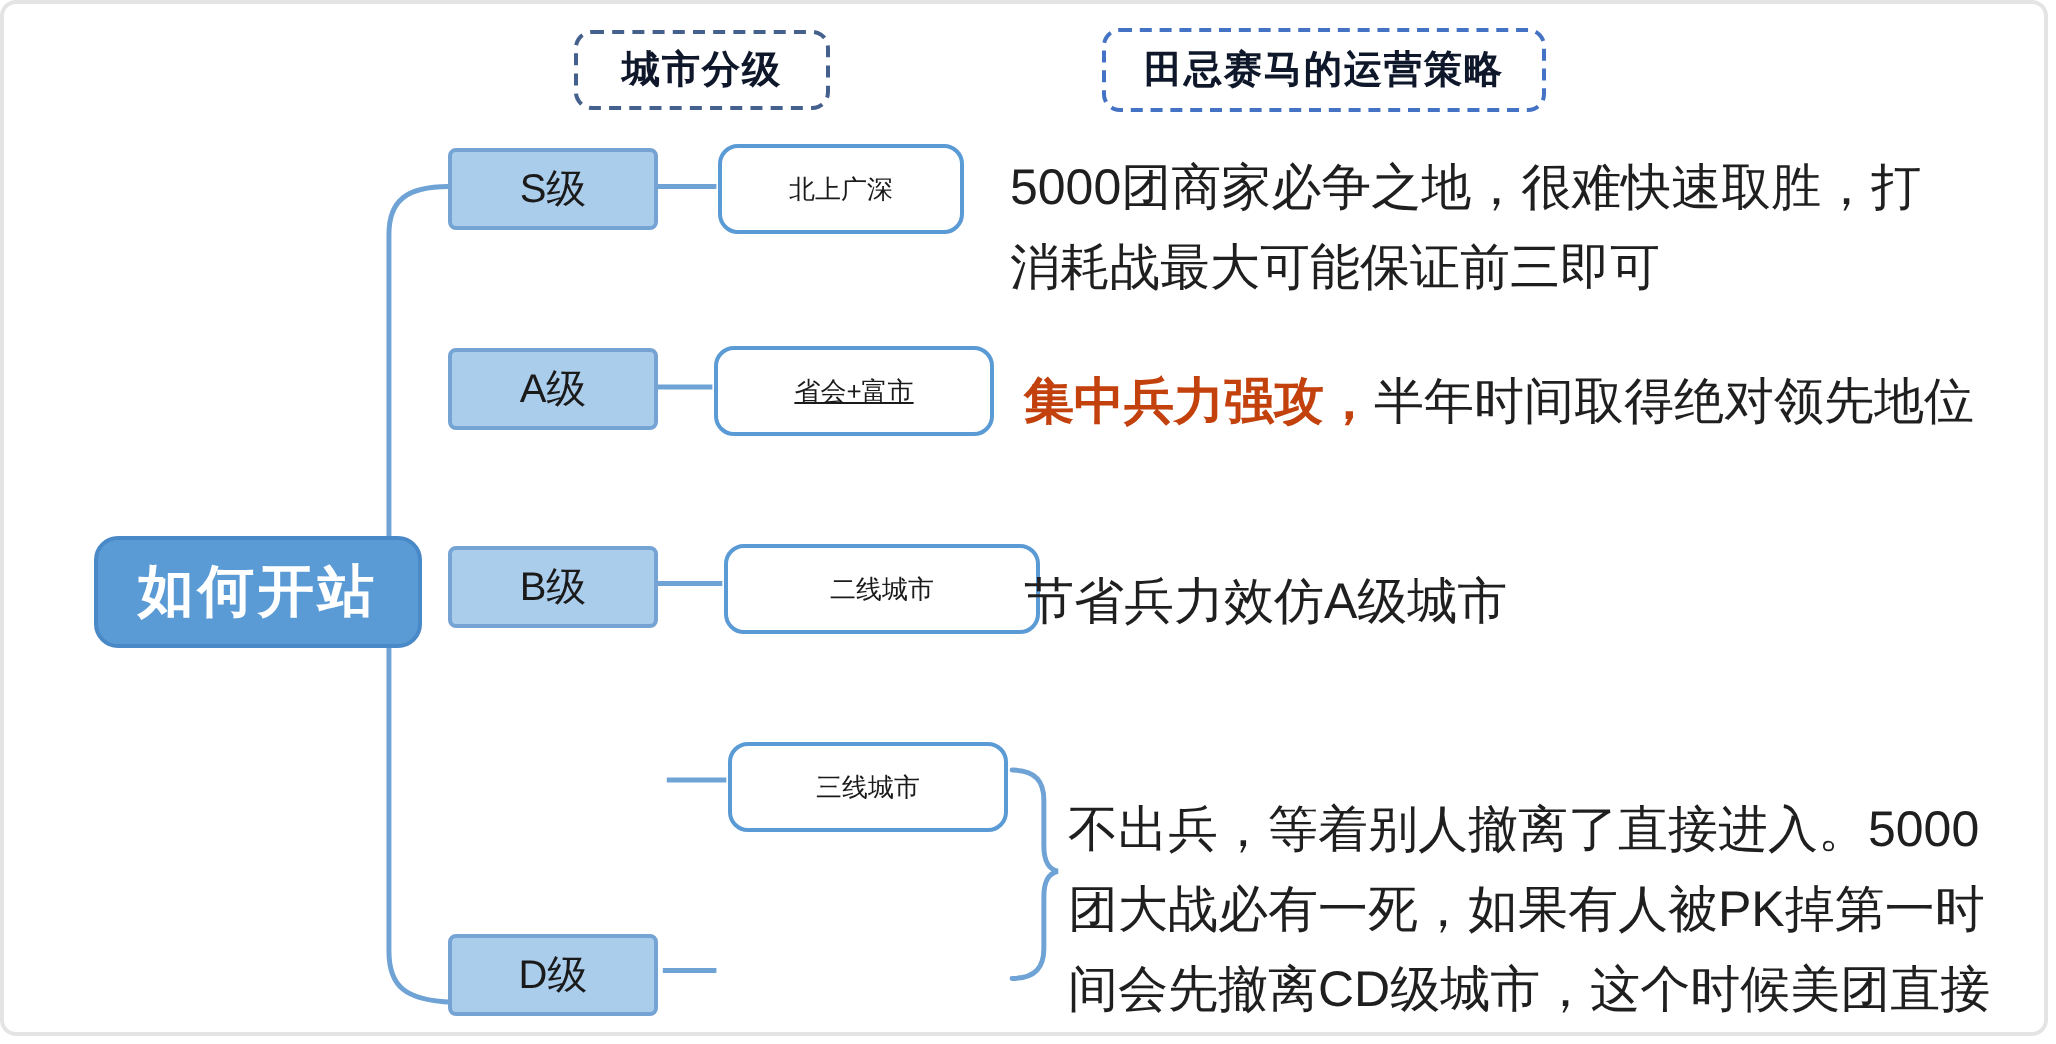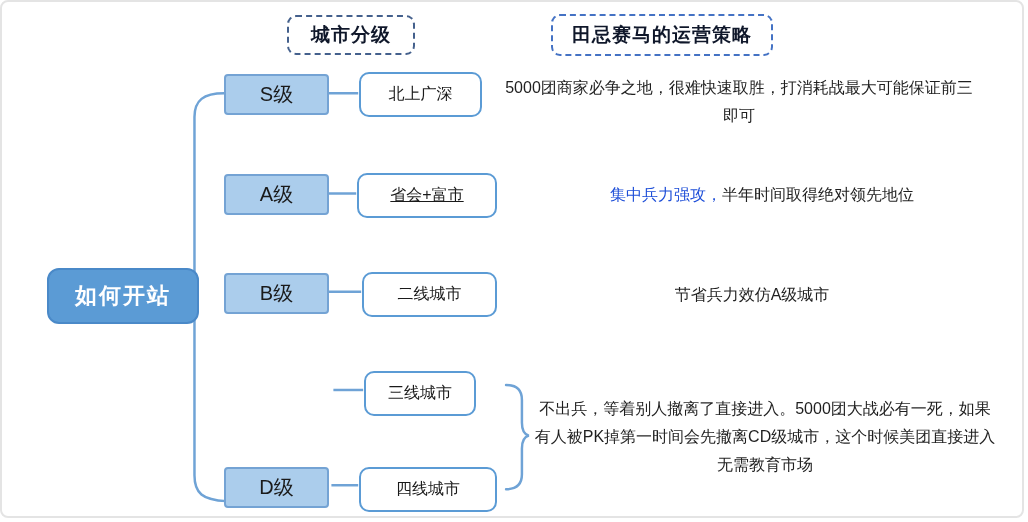--- a/index.html
+++ b/index.html
@@ -14,43 +14,43 @@
   .dashed-box{
     position:absolute;box-sizing:border-box;
     border:2px dashed #44608c;border-radius:9px;
     display:flex;align-items:center;justify-content:center;
     font-size:19px;font-weight:bold;color:#0f172a;letter-spacing:1px;
     background:#ffffff;
   }
   .dashed-box.h2{border-color:#4472C4;}
 
   .root-node{
-    position:absolute;left:45px;top:266px;width:152px;height:56px;
+    position:absolute;left:45px;top:266px;width:164px;height:56px;
     background:#5B9BD5;border:2px solid #4A89C8;border-radius:12px;
     display:flex;align-items:center;justify-content:center;
-    color:#ffffff;font-size:22px;font-weight:bold;letter-spacing:2px;
+    color:#ffffff;font-size:28px;font-weight:bold;letter-spacing:2px;
     box-sizing:border-box;
   }
   .level-node{
     position:absolute;width:105px;height:41px;
     background:#ABCDEC;border:2px solid #74A3D4;border-radius:4px;
     display:flex;align-items:center;justify-content:center;
     color:#1a1a1a;font-size:20px;box-sizing:border-box;
   }
   .city-node{
     position:absolute;height:45px;
     background:#ffffff;border:2px solid #5B9BD5;border-radius:10px;
     display:flex;align-items:center;justify-content:center;
-    color:#1a1a1a;font-size:16px;box-sizing:border-box;
+    color:#1a1a1a;font-size:13px;box-sizing:border-box;
   }
   .strategy{
-    position:absolute;color:#1f1f1f;font-size:16px;line-height:28px;
-    text-align:center;
+    position:absolute;color:#1f1f1f;font-size:25px;line-height:40px;
+    text-align:left;
   }
-  .strategy .hl{color:#1d4ed8;}
+  .strategy .hl{color:#c2410c;font-weight:bold;}
 </style>
 </head>
 <body>
 
 <div class="canvas">
 
   <svg class="lines" viewBox="0 0 1024 518">
 
     <path d="M 222 92 C 201 92 192 99 192 116 L 192 279 C 192 290 189 294 183 295 C 189 296 192 300 192 311 L 192 477 C 192 495 200 502 224 503" fill="none" stroke="#6FA3D6" stroke-width="2.5" stroke-linecap="round"></path>
 
@@ -68,23 +68,22 @@
 
   <div class="root-node">如何开站</div>
 
   <div class="level-node" style="left:222px;top:72px;">S级</div>
   <div class="level-node" style="left:222px;top:172px;">A级</div>
   <div class="level-node" style="left:222px;top:271px;">B级</div>
   <div class="level-node" style="left:222px;top:465px;">D级</div>
 
   <div class="city-node" style="left:357px;top:70px;width:123px;">北上广深</div>
   <div class="city-node" style="left:355px;top:171px;width:140px;text-decoration:underline;">省会+富市</div>
-  <div class="city-node" style="left:360px;top:270px;width:135px;">二线城市</div>
-  <div class="city-node" style="left:362px;top:369px;width:112px;">三线城市</div>
-  <div class="city-node" style="left:357px;top:465px;width:138px;">四线城市</div>
+  <div class="city-node" style="left:360px;top:270px;width:158px;">二线城市</div>
+  <div class="city-node" style="left:362px;top:369px;width:140px;">三线城市</div>
 
   <div class="strategy" style="left:503px;top:72px;width:468px;">5000团商家必争之地，很难快速取胜，打消耗战最大可能保证前三即可</div>
 
   <div class="strategy" style="left:510px;top:179px;width:500px;">
     <span class="hl">集中兵力强攻，</span><span>半年时间取得绝对领先地位</span>
   </div>
 
   <div class="strategy" style="left:510px;top:279px;width:480px;">节省兵力效仿A级城市</div>
 
   <div class="strategy" style="left:532px;top:393px;width:462px;">不出兵，等着别人撤离了直接进入。5000团大战必有一死，如果有人被PK掉第一时间会先撤离CD级城市，这个时候美团直接进入无需教育市场</div>

